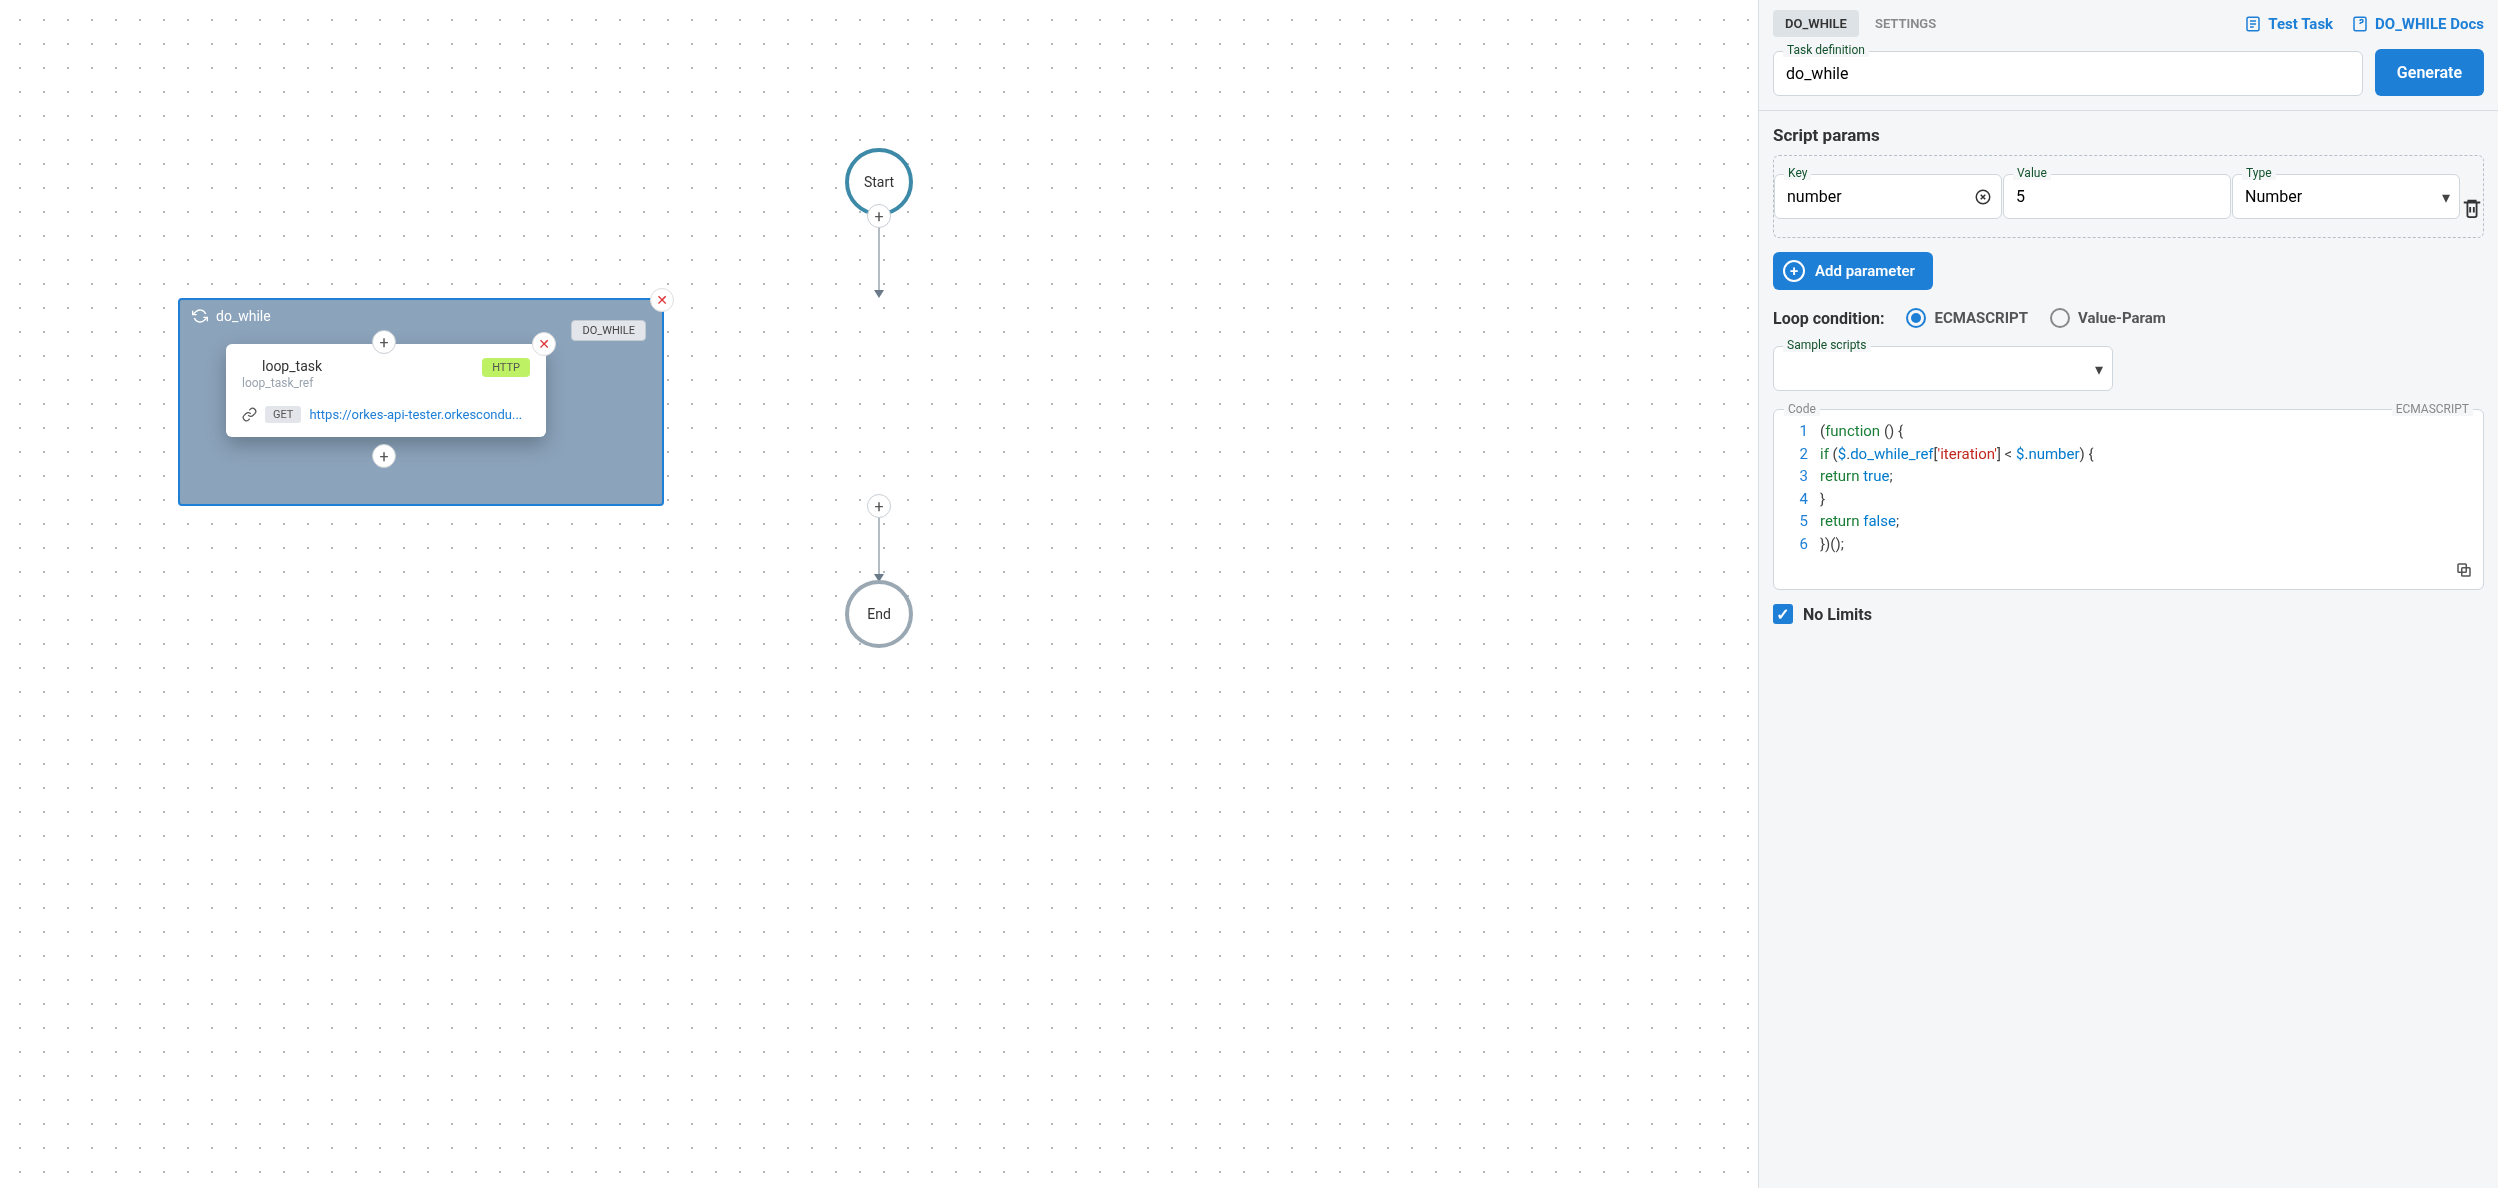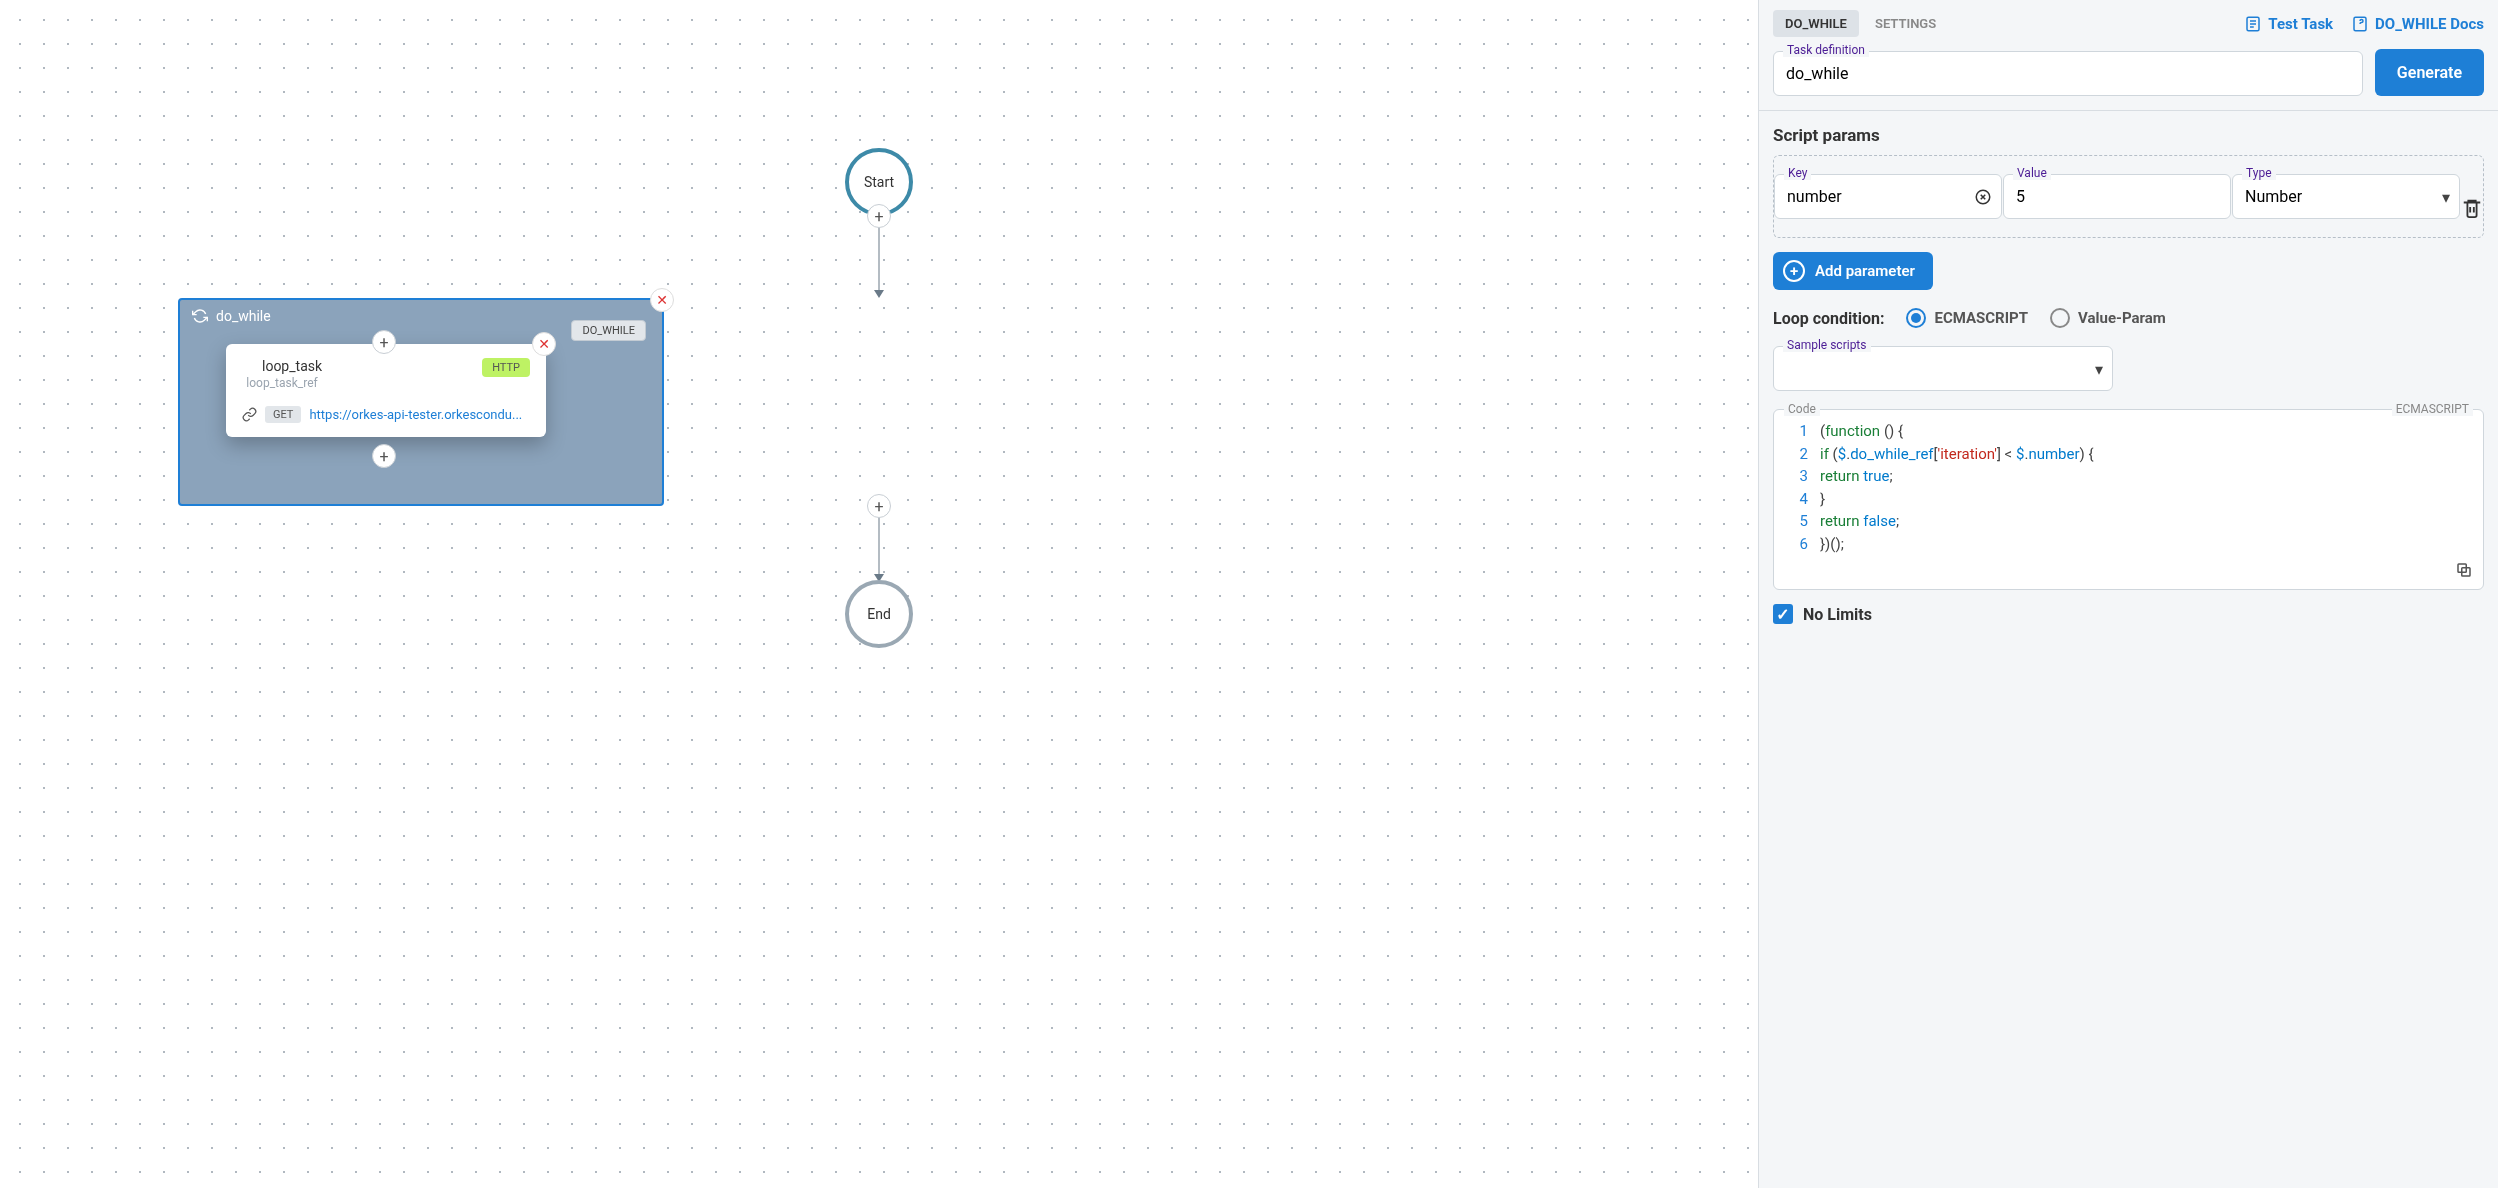--- a/index.html
+++ b/index.html
@@ -102,21 +102,21 @@
   width: 24px; height: 24px;
   border-radius: 50%;
   background: #fff;
   border: 1px solid #ddd;
   display: flex; align-items: center; justify-content: center;
   color: #d33; font-size: 14px;
   cursor: pointer;
 }
 .it-row1 { display: flex; justify-content: space-between; align-items: flex-start; }
 .it-name { font-size: 14px; color: #333; margin-left: 20px; }
-.it-ref { font-size: 12px; color: #9aa4af; margin-top: 2px; text-align: center; }
+.it-ref { font-size: 12px; color: #9aa4af; margin-top: 2px; }
 .it-badge { background: #bef264; border-radius: 4px; padding: 3px 10px; font-size: 11px; color: #555; }
 .it-row2 { display: flex; align-items: center; gap: 8px; margin-top: 16px; font-size: 13px; }
 .link-icon { width: 15px; height: 15px; color: #555; }
 .get-badge { background: #e2e6ea; border-radius: 3px; padding: 2px 8px; font-size: 11px; color: #555; }
 .it-url { color: #1e7fd6; white-space: nowrap; overflow: hidden; text-overflow: ellipsis; flex: 1; }
 
 
 .panel {
   width: 740px;
   background: #f4f6f8;
@@ -133,21 +133,21 @@
 .tab.active { background: #dde2e7; color: #333; }
 .panel-links { display: flex; gap: 18px; align-items: center; }
 .panel-link { display: flex; align-items: center; gap: 6px; color: #1e7fd6; font-weight: 700; font-size: 15px; cursor: pointer; }
 .panel-link svg { width: 18px; height: 18px; }
 
 .def-row { display: flex; gap: 12px; padding: 12px 14px 14px 14px; align-items: flex-end; }
 .field-wrap { position: relative; flex: 1; }
 .field-wrap .fl-label {
   position: absolute; top: -8px; left: 10px;
   background: #f4f6f8; padding: 0 4px;
-  font-size: 12px; color: #4c1d95;
+  font-size: 12px; color: #14532d;
 }
 .field-wrap input, .field-wrap select {
   width: 100%;
   border: 1px solid #cfd6dc;
   border-radius: 6px;
   padding: 12px 12px;
   font-size: 16px;
   background: #fff;
 }
 .gen-btn {

